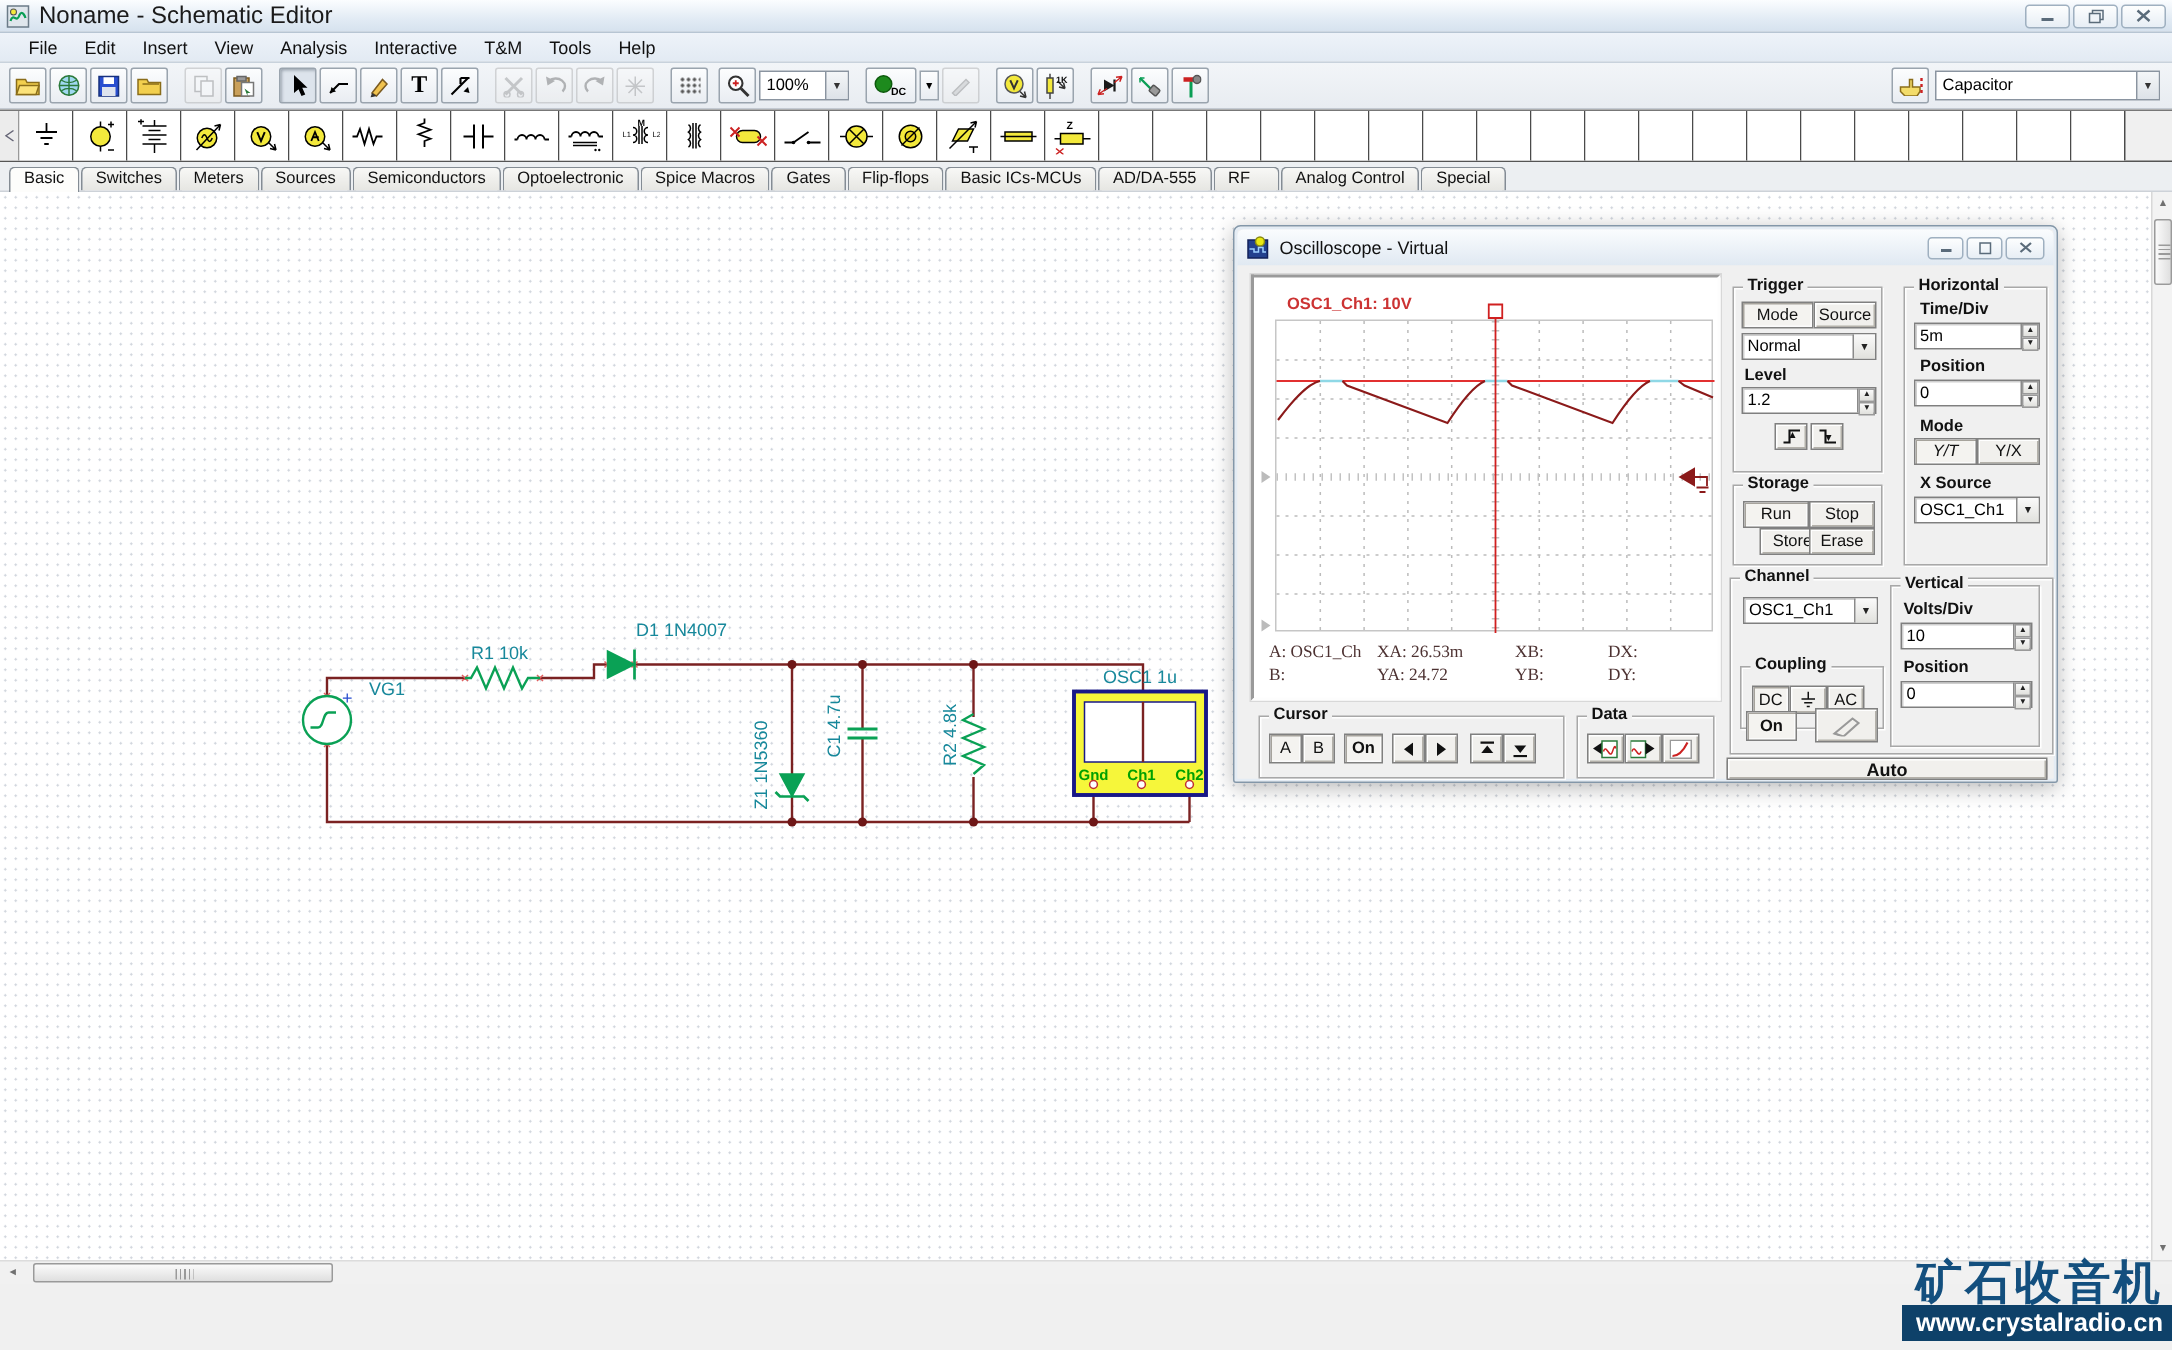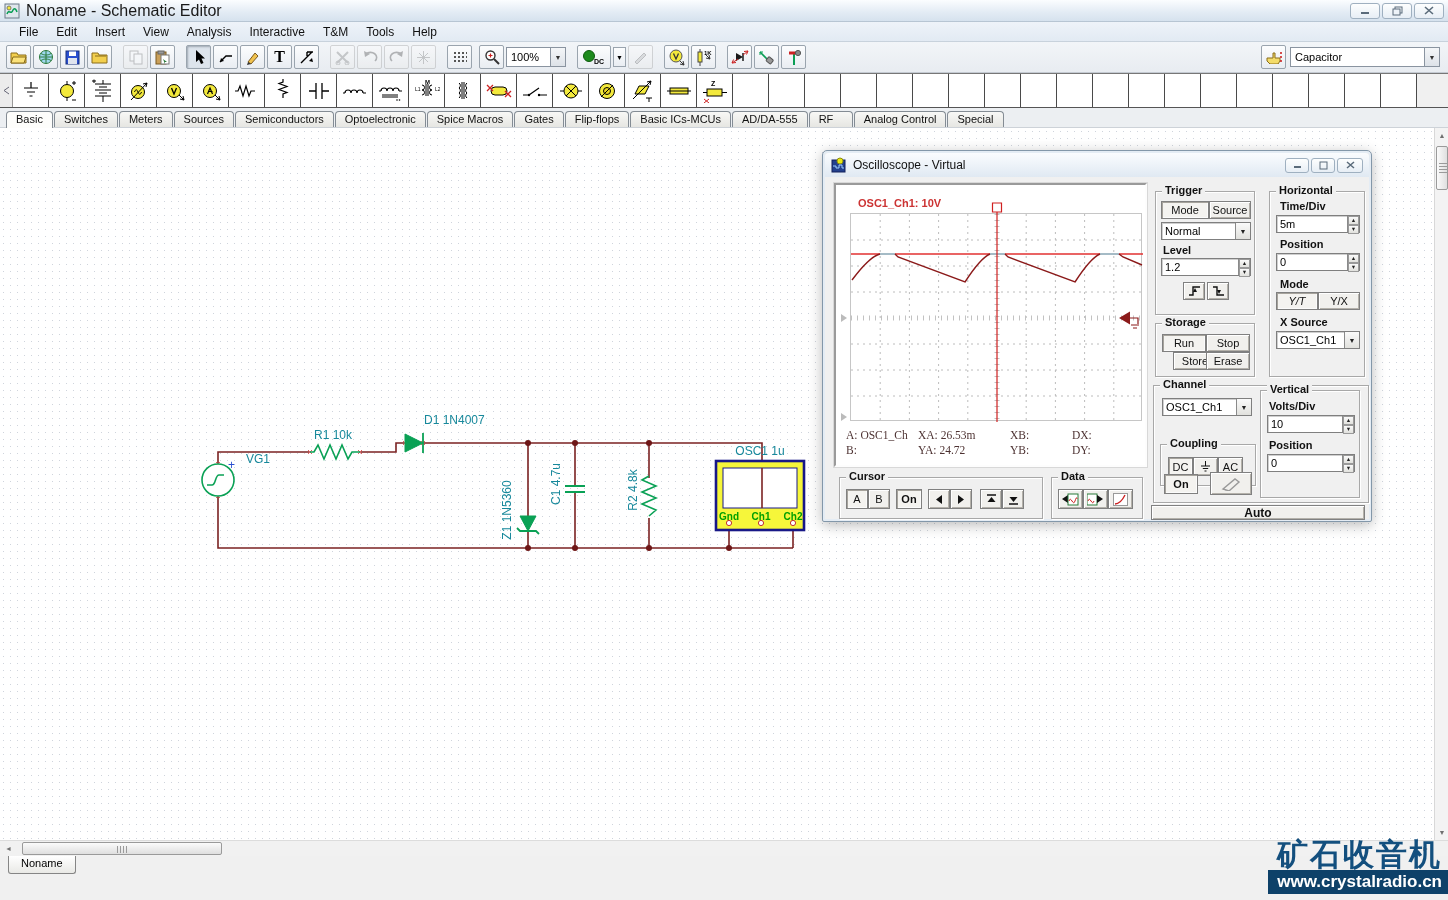--- a/index.html
+++ b/index.html
@@ -833,21 +833,18 @@
   </div>
 
   <div class="hscroll">
     <div class="harrow" style="left:2px;">◄</div>
     <div class="hthumb">
         <div class="grip"></div>
       </div>
     <div class="harrow" style="right:16px;">►</div>
   </div>
 
-  <div class="sheetrow">
-    <span class="sheettab">Noname</span>
-  </div>
 
 
   <div class="wm1">矿石收音机</div>
   <div class="wm2">www.crystalradio.cn</div>
 
 </div>
 
 </body></html>

